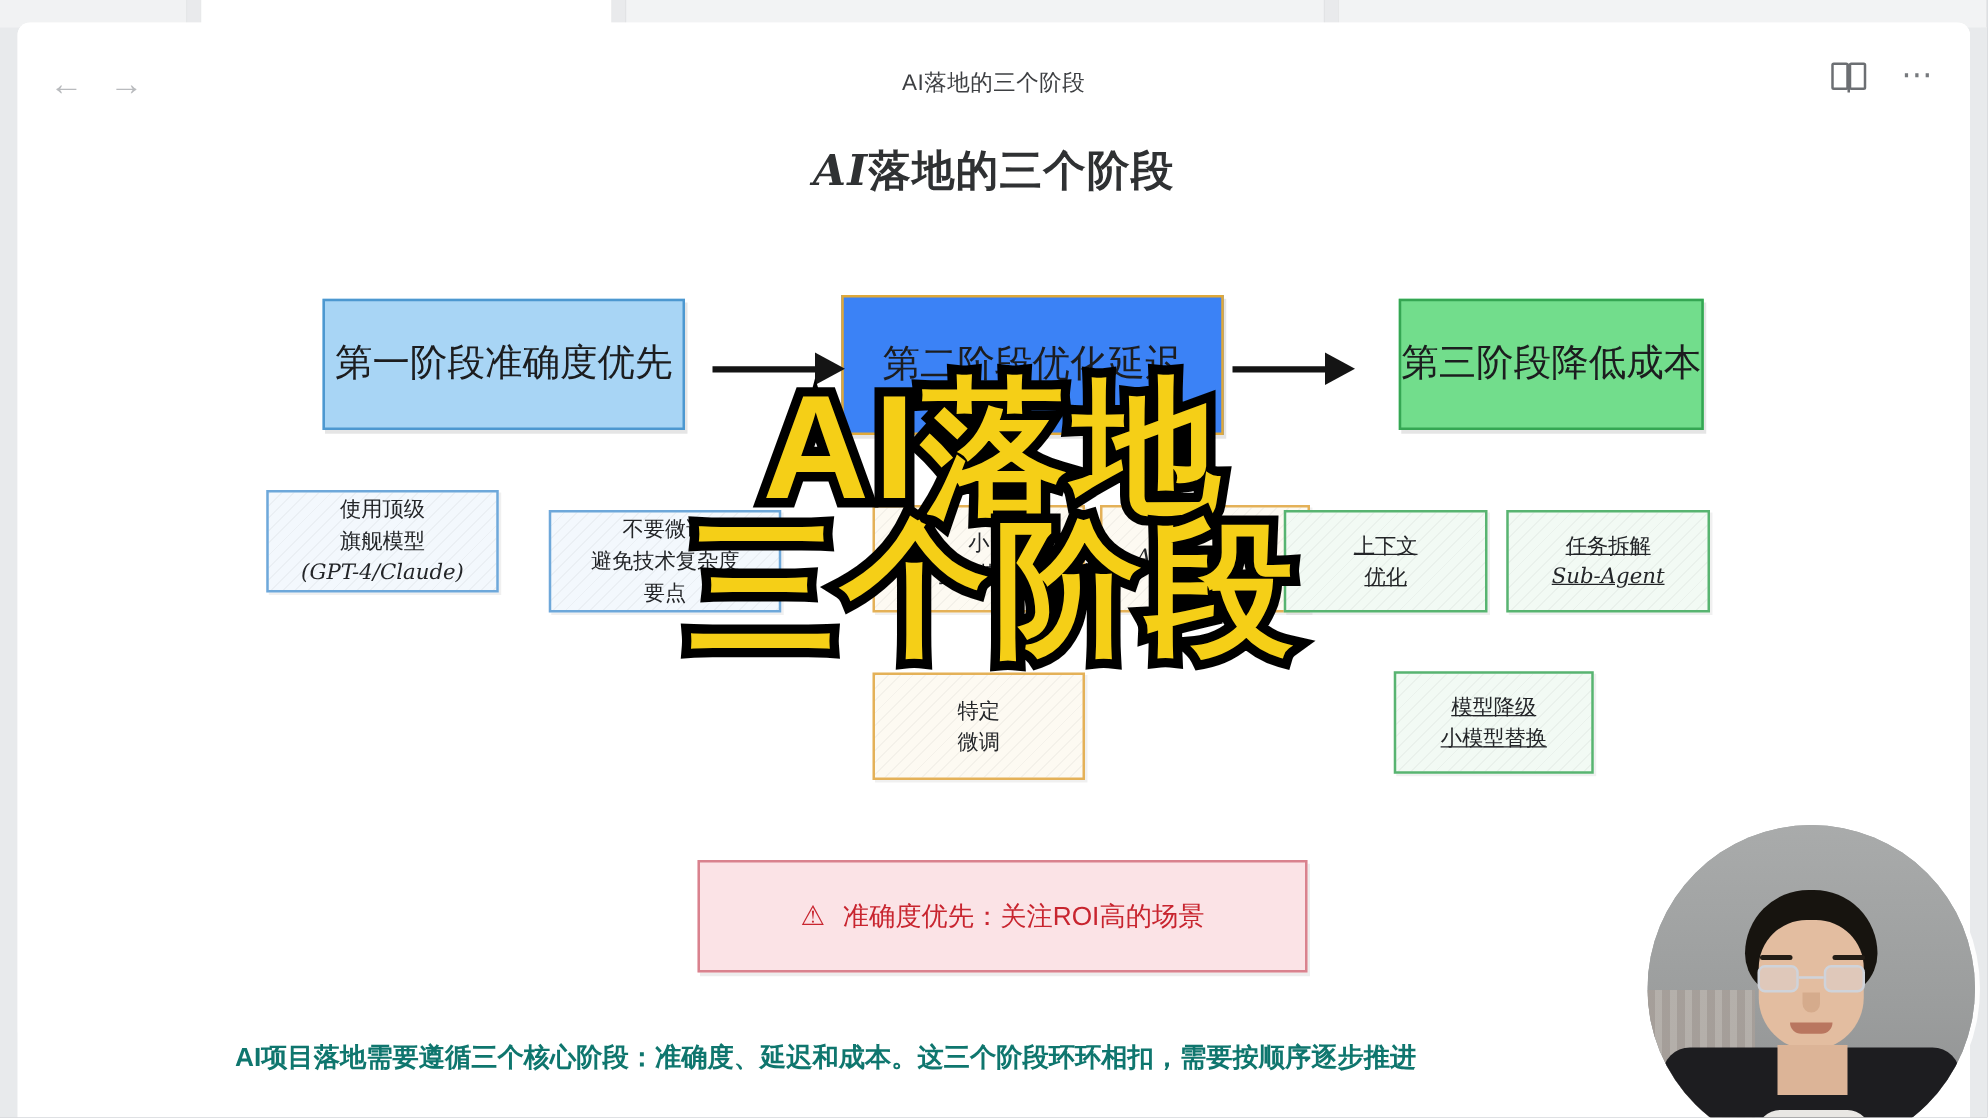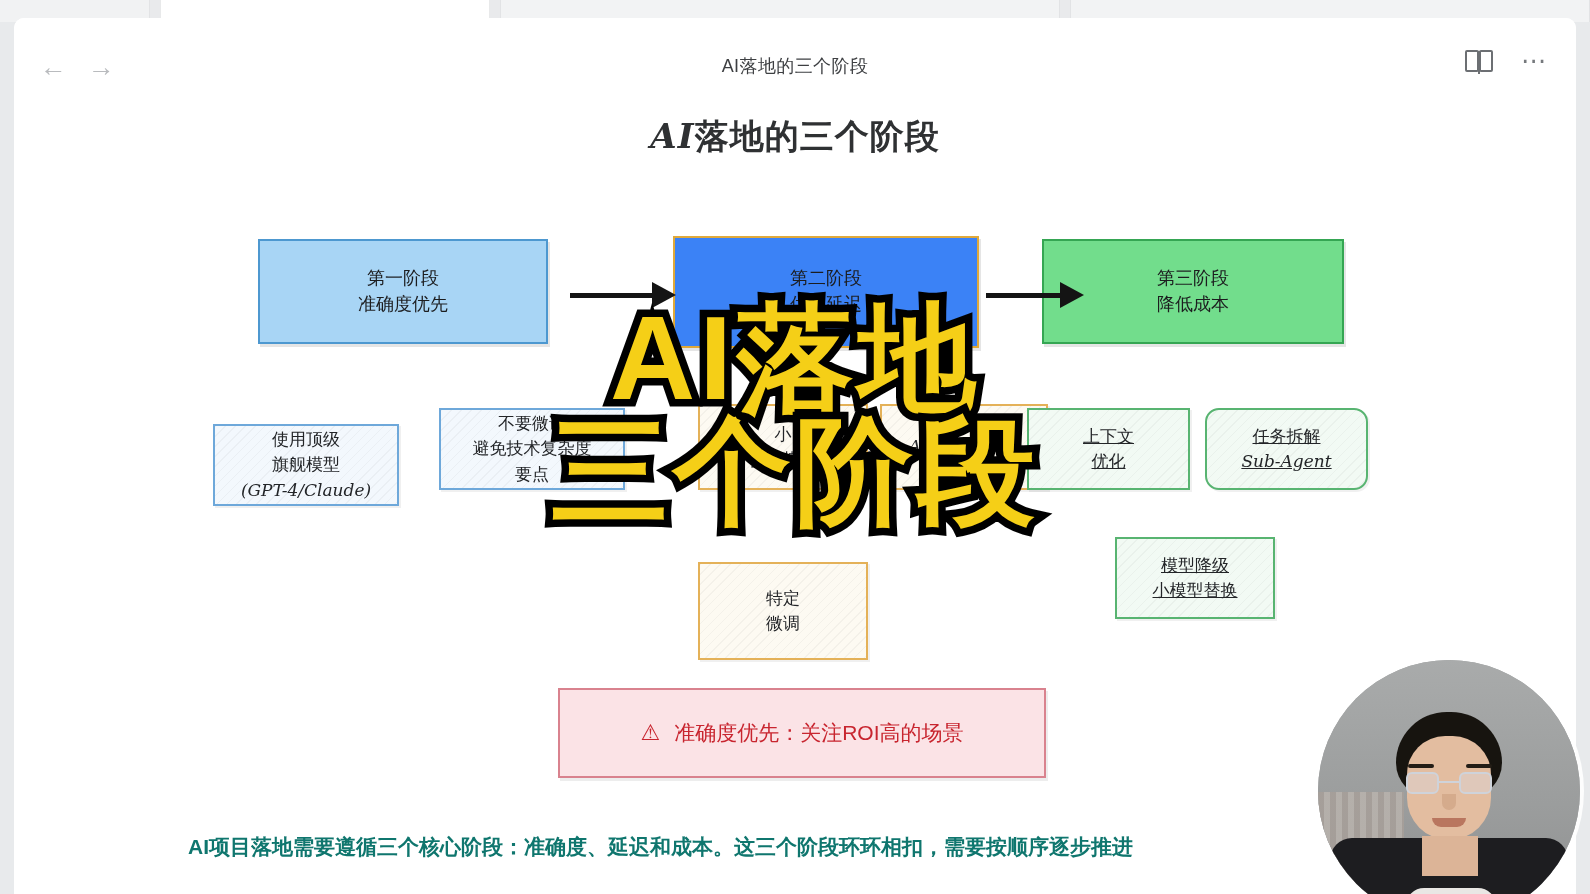--- a/index.html
+++ b/index.html
@@ -115,46 +115,46 @@
   .slide-title .latin {
     font-family: "DejaVu Serif", serif;
     font-style: italic;
     font-weight: 700;
   }
 
   
   .stage {
     position: absolute;
     display: flex;
-    flex-direction: column;
+    flex-direction: row;
     align-items: center;
     justify-content: center;
     text-align: center;
-    font-size: 18px;
+    font-size: 30px;
     line-height: 1.42;
     color: #1c1d1f;
     box-shadow: 2px 3px 0 rgba(0,0,0,.10);
   }
   .stage .ln { display: block; white-space: nowrap; }
 
   .stage.s1 {
     left: 244px; top: 153px;
     width: 290px; height: 105px;
     background: #a8d5f5;
     border: 2px solid #4d98d0;
   }
   .stage.s2 {
     left: 659px; top: 150px;
     width: 306px; height: 112px;
     background: #3b82f6;
     border: 2px solid #e0a93a;
   }
   .stage.s3 {
-    left: 1028px; top: 153px;
-    width: 302px; height: 105px;
+    left: 1105px; top: 153px;
+    width: 244px; height: 105px;
     background: #72dd8c;
     border: 2px solid #35a653;
   }
 
   
   .arrow {
     position: absolute;
     height: 26px;
   }
   .arrow .shaft {
@@ -196,27 +196,27 @@
   .sub .ln { display: block; white-space: nowrap; }
   .sub .hand {
     font-family: "DejaVu Serif", serif;
     font-style: italic;
   }
 
   .sub.blue  { background-color: #f3f8fd; border: 2px solid #6ea8da; }
   .sub.amber { background-color: #fdfaf2; border: 2px solid #e4b158; }
   .sub.green { background-color: #f2faf4; border: 2px solid #58b471; text-decoration: underline; }
 
-  .sub.b1 { left: 199px; top: 338px; width: 186px; height: 82px; }
+  .sub.b1 { left: 199px; top: 306px; width: 186px; height: 82px; }
   .sub.b2 { left: 425px; top: 322px; width: 186px; height: 82px; }
   .sub.b3 { left: 684px; top: 318px; width: 170px; height: 86px; }
   .sub.b4 { left: 866px; top: 318px; width: 168px; height: 86px; }
-  .sub.b5 { left: 684px; top: 476px; width: 170px; height: 98px; justify-content: center; }
+  .sub.b5 { left: 684px; top: 452px; width: 170px; height: 86px; justify-content: center; }
   .sub.b6 { left: 1013px; top: 322px; width: 163px; height: 82px; }
-  .sub.b7 { left: 1191px; top: 322px; width: 163px; height: 82px; border-radius: 14px; }
+  .sub.b7 { left: 1191px; top: 322px; width: 163px; height: 82px; }
   .sub.b8 { left: 1101px; top: 451px; width: 160px; height: 82px; }
 
   
   .callout {
     position: absolute;
     left: 544px; top: 602px;
     width: 488px; height: 90px;
     background: #fbe3e6;
     border: 2px solid #d9828e;
     display: flex;

